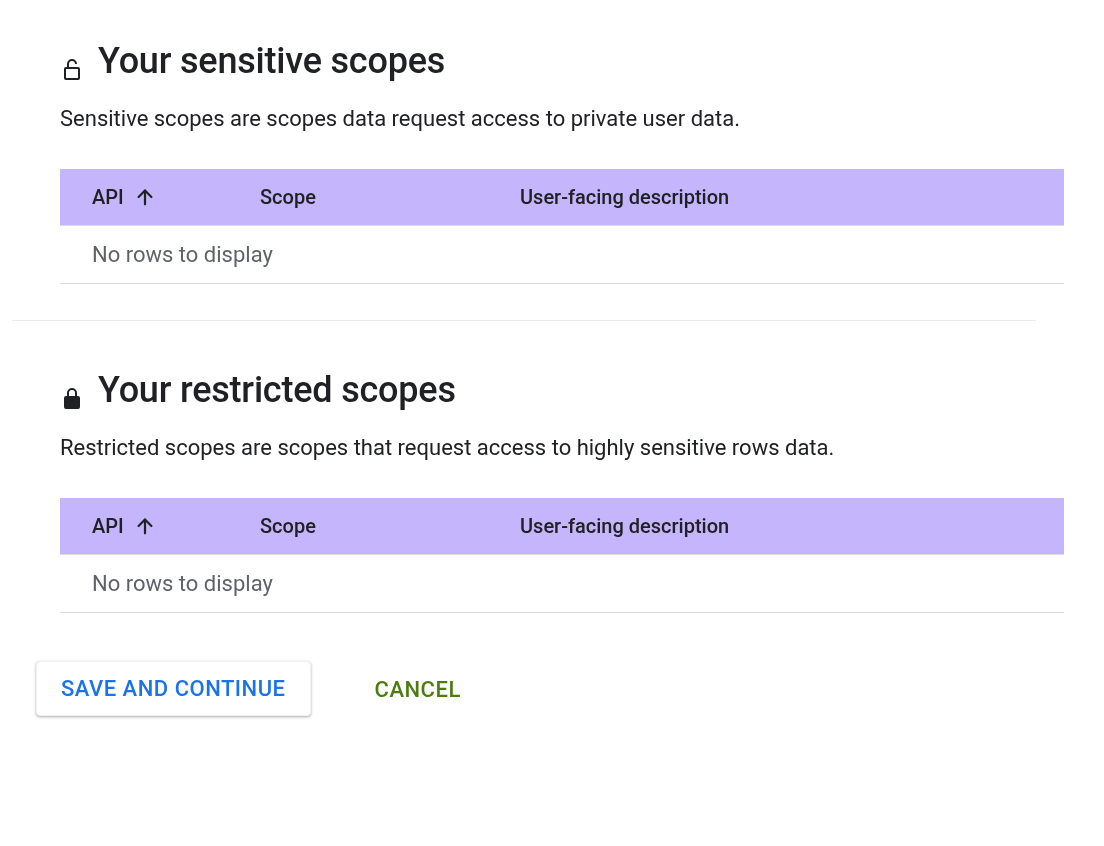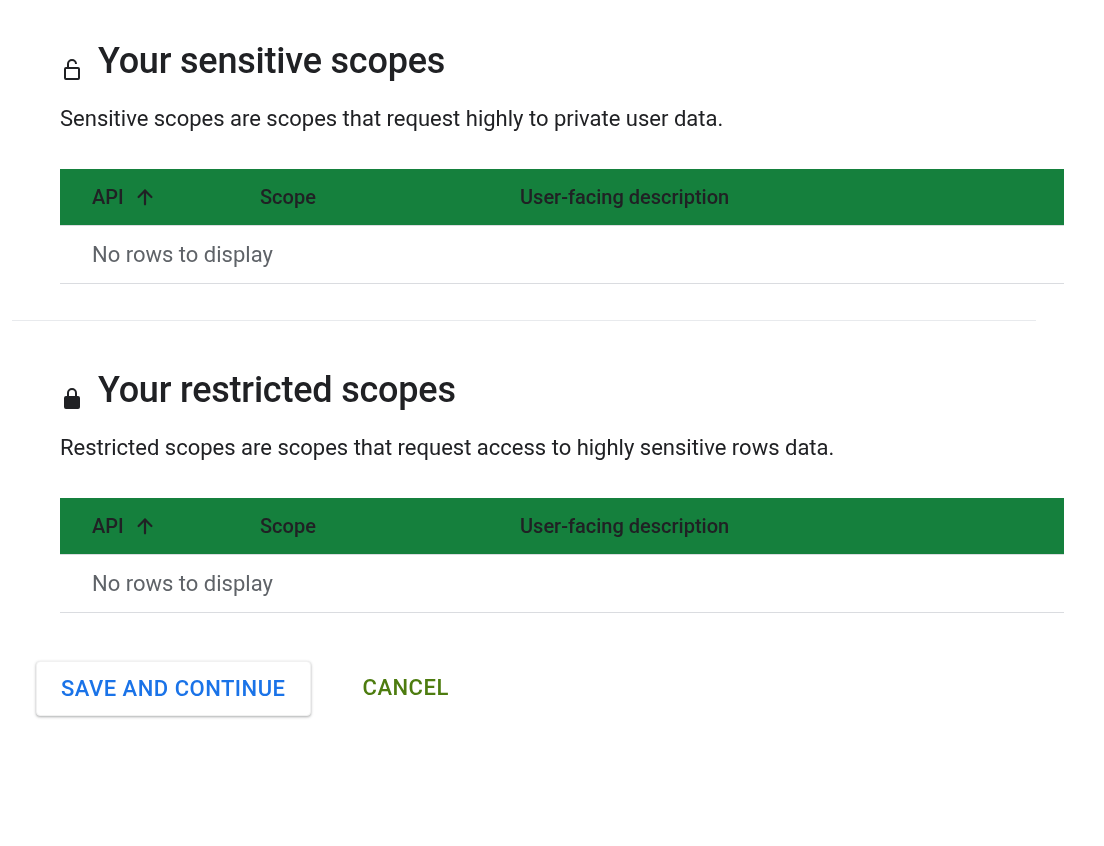--- a/index.html
+++ b/index.html
@@ -42,21 +42,21 @@
       color: #202124;
       margin-bottom: 34px;
       line-height: 1.4;
     }
     table.scopes {
       width: 100%;
       border-collapse: collapse;
       table-layout: fixed;
     }
     table.scopes thead tr {
-      background: #15803d;
+      background: #c4b5fd;
     }
     table.scopes th {
       text-align: left;
       font-size: 20px;
       font-weight: 500;
       color: #202124;
       padding: 16px 0;
       border-bottom: 1px solid #dadce0;
     }
     table.scopes th:first-child {
@@ -88,22 +88,22 @@
     }
     .divider {
       border: none;
       border-top: 1px solid #e8eaed;
       margin: 36px 0 48px 0;
       width: 1024px;
       margin-left: -48px;
     }
     .button-row {
       display: flex;
-      align-items: flex-start;
-      gap: 28px;
+      align-items: flex-end;
+      gap: 40px;
       margin-top: 48px;
       margin-left: -24px;
     }
     .btn {
       font-family: inherit;
       font-size: 22px;
       font-weight: 500;
       letter-spacing: 0.5px;
       border: none;
       background: none;
@@ -126,21 +126,21 @@
 
 <section class="section">
   <div class="section-heading">
     <span class="lock-icon">
       <svg viewBox="0 0 24 24" width="24" height="24" fill="#202124">
         <path d="M12 1a5 5 0 0 1 5 5h-2a3 3 0 0 0-6 0v3h9a2 2 0 0 1 2 2v9a2 2 0 0 1-2 2H6a2 2 0 0 1-2-2v-9a2 2 0 0 1 2-2h1V6a5 5 0 0 1 5-5zm6 10H6v9h12v-9z"></path>
       </svg>
     </span>
     <h2>Your sensitive scopes</h2>
   </div>
-  <p class="section-desc">Sensitive scopes are scopes that request highly to private user data.</p>
+  <p class="section-desc">Sensitive scopes are scopes data request access to private user data.</p>
 
   <table class="scopes">
     <thead>
       <tr>
         <th>
           <span class="api-header">
             <span>API</span>
             <span class="sort-arrow">
               <svg viewBox="0 0 24 24" width="22" height="22" fill="none" stroke="#202124" stroke-width="2.4" stroke-linecap="round" stroke-linejoin="round">
                 <line x1="12" y1="20" x2="12" y2="5"></line>

